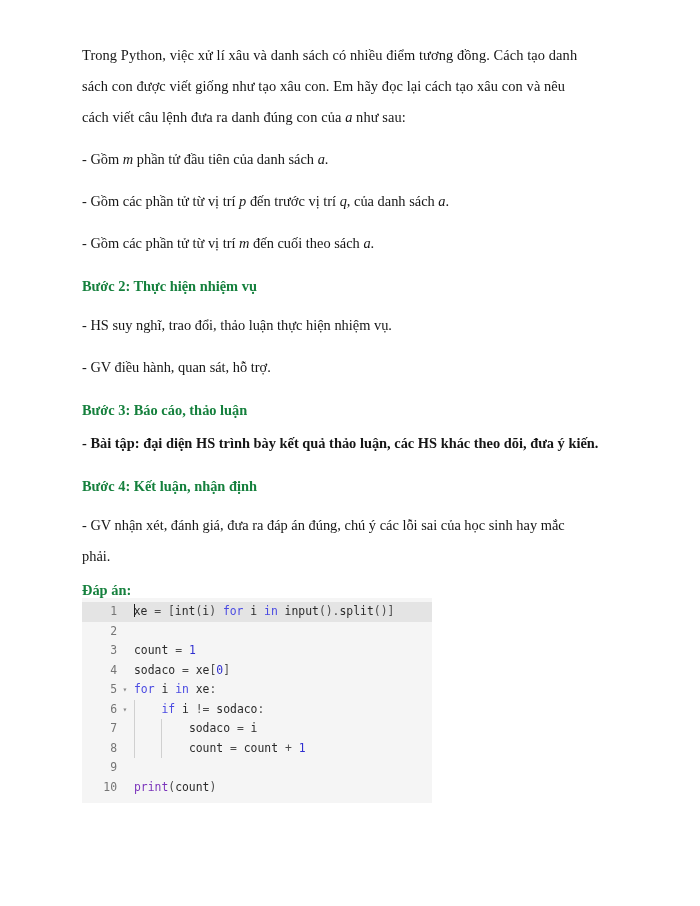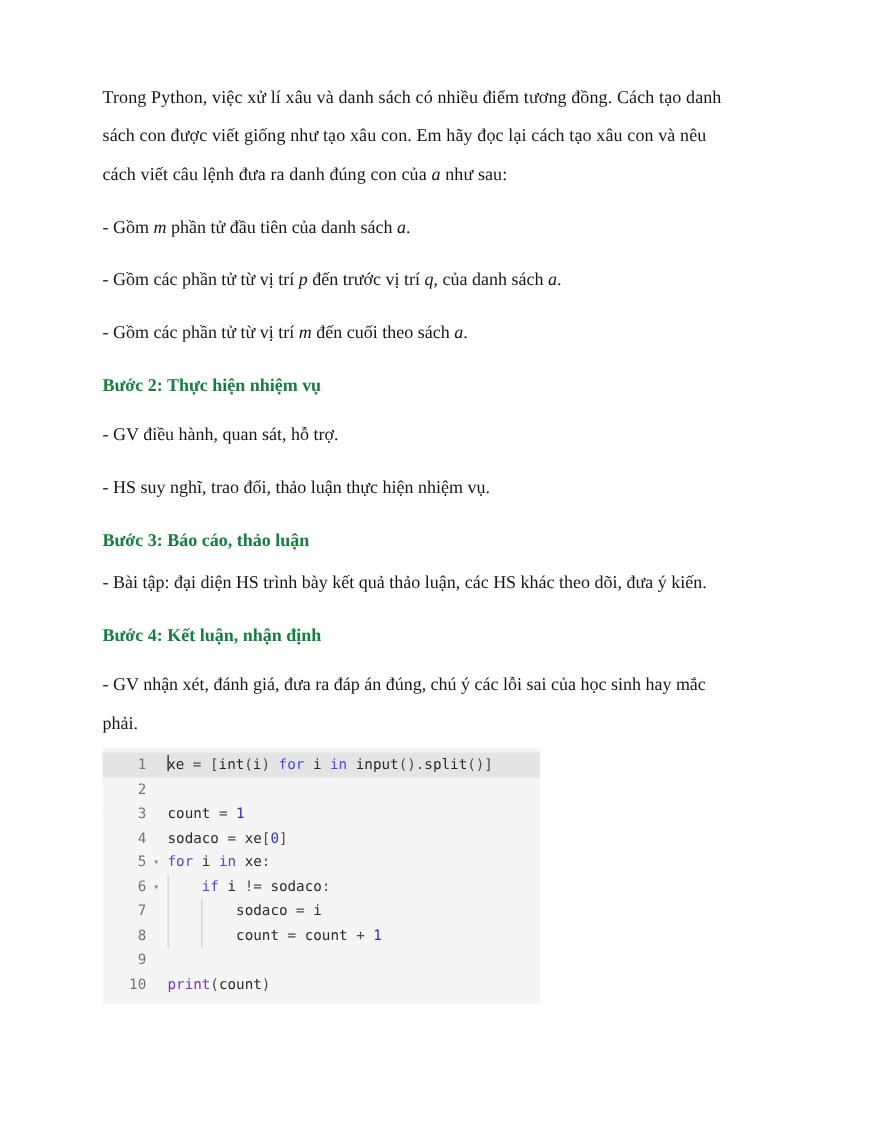--- a/index.html
+++ b/index.html
@@ -21,21 +21,21 @@
     position: absolute;
     left: 0; top: 0;
     width: 700px;
     height: 906px;
     background: #ffffff;
   }
 
   .content {
     position: absolute;
     left: 82px;
-    top: 63px;
+    top: 40px;
     width: 538px;
   }
 
   
   .para {
     font-size: 14.4px;
     line-height: 31px;
     text-align: left;
     margin: 0;
     color: #161616;
@@ -54,20 +54,21 @@
     font-size: 14.4px;
     line-height: 26px;
     font-weight: bold;
     margin: 0;
     padding-top: 14px;
     color: #15803d;
   }
 
   .sub-after {
     padding-top: 5px;
+    font-weight: bold;
   }
 
   em.var {
     font-style: italic;
   }
 
   
   .code-wrap {
     position: absolute;
     left: 82px;
@@ -170,22 +171,22 @@
 
     <p class="bullet">
       <span>- Gồm các phần tử từ vị trí </span><em class="var">p</em><span> đến trước vị trí </span><em class="var">q</em><span>, của danh sách </span><em class="var">a</em><span>.</span>
     </p>
 
     <p class="bullet">
       <span>- Gồm các phần tử từ vị trí </span><em class="var">m</em><span> đến cuối theo sách </span><em class="var">a</em><span>.</span>
     </p>
 
     <p class="heading">Bước 2: Thực hiện nhiệm vụ</p>
+    <p class="bullet">- HS suy nghĩ, trao đổi, thảo luận thực hiện nhiệm vụ.</p>
     <p class="bullet">- GV điều hành, quan sát, hỗ trợ.</p>
-    <p class="bullet">- HS suy nghĩ, trao đổi, thảo luận thực hiện nhiệm vụ.</p>
 
     <p class="heading">Bước 3: Báo cáo, thảo luận</p>
     <p class="bullet sub-after">- Bài tập: đại diện HS trình bày kết quả thảo luận, các HS khác theo dõi, đưa ý kiến.</p>
 
     <p class="heading">Bước 4: Kết luận, nhận định</p>
     <p class="bullet">
       <span>- GV nhận xét, đánh giá, đưa ra đáp án đúng, chú ý các lỗi sai của học sinh hay mắc</span><br><span>phải.</span>
     </p>
 
     <p class="heading sub-after">Đáp án:</p>

